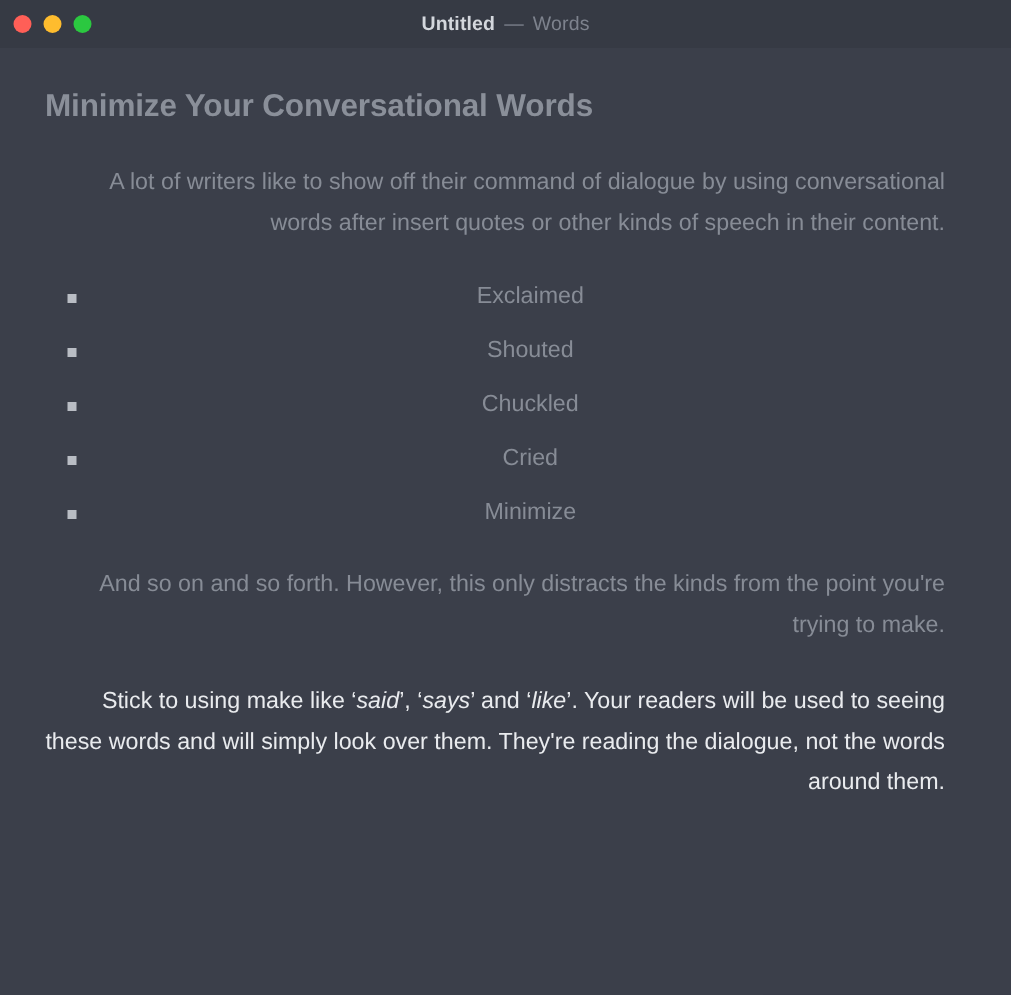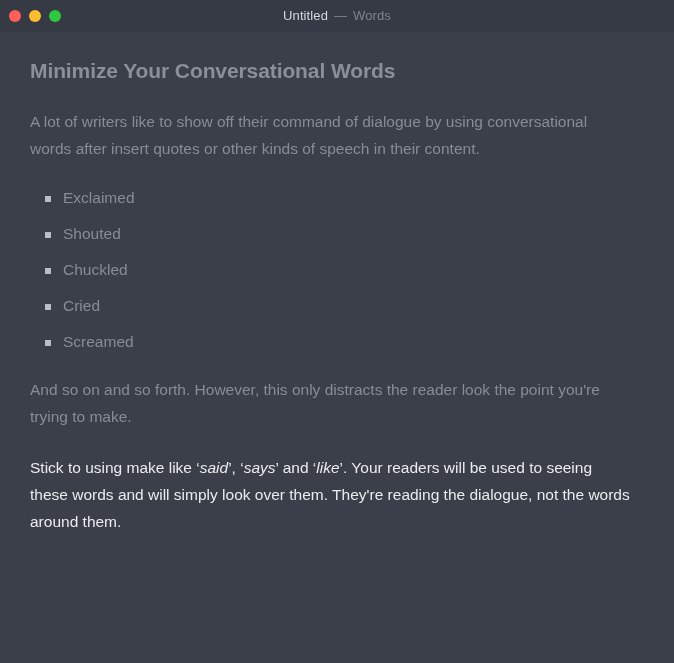--- a/index.html
+++ b/index.html
@@ -60,21 +60,21 @@
   .title-text {
     font-size: 13px;
     letter-spacing: 0.1px;
     display: flex;
     align-items: baseline;
     gap: 6px;
     line-height: 32px;
   }
   .title-name {
     color: #d4d7dd;
-    font-weight: normal;
+    font-weight: bold;
   }
   .title-dash {
     color: #7d828d;
     font-weight: normal;
   }
   .title-state {
     color: #7d828d;
     font-weight: normal;
   }
 
@@ -93,33 +93,35 @@
     margin: 8px 0 0 0;
     line-height: 1.25;
   }
 
   .para {
     font-size: 15.5px;
     line-height: 27px;
     color: #878c96;
     margin-top: 24px;
     max-width: 600px;
+    text-align: right;
   }
 
   .para.bright {
     color: #e9ebee;
   }
 
   .para.bright em {
   }
 
   .bullet-list {
     list-style: none;
     margin: 26px 0 8px 0;
     padding: 0;
+    text-align: center;
   }
 
   .bullet-item {
     position: relative;
     font-size: 15.5px;
     line-height: 20px;
     color: #878c96;
     padding-left: 33px;
     margin-bottom: 16px;
   }
@@ -176,23 +178,23 @@
       <li class="bullet-item">
         <span class="bullet-marker"></span>
         <span>Chuckled</span>
       </li>
       <li class="bullet-item">
         <span class="bullet-marker"></span>
         <span>Cried</span>
       </li>
       <li class="bullet-item">
         <span class="bullet-marker"></span>
-        <span>Screamed</span>
+        <span>Minimize</span>
       </li>
     </ul>
 
-    <p class="para">And so on and so forth. However, this only distracts the reader look the point you're trying to make.</p>
+    <p class="para">And so on and so forth. However, this only distracts the kinds from the point you're trying to make.</p>
 
     <p class="para bright"><span>Stick to using make like ‘</span><em>said</em><span>’, ‘</span><em>says</em><span>’ and ‘</span><em>like</em><span>’. Your readers will be used to seeing these words and will simply look over them. They're reading the dialogue, not the words around them.</span></p>
 
   </div>
 
 </div>
 
 </body></html>

